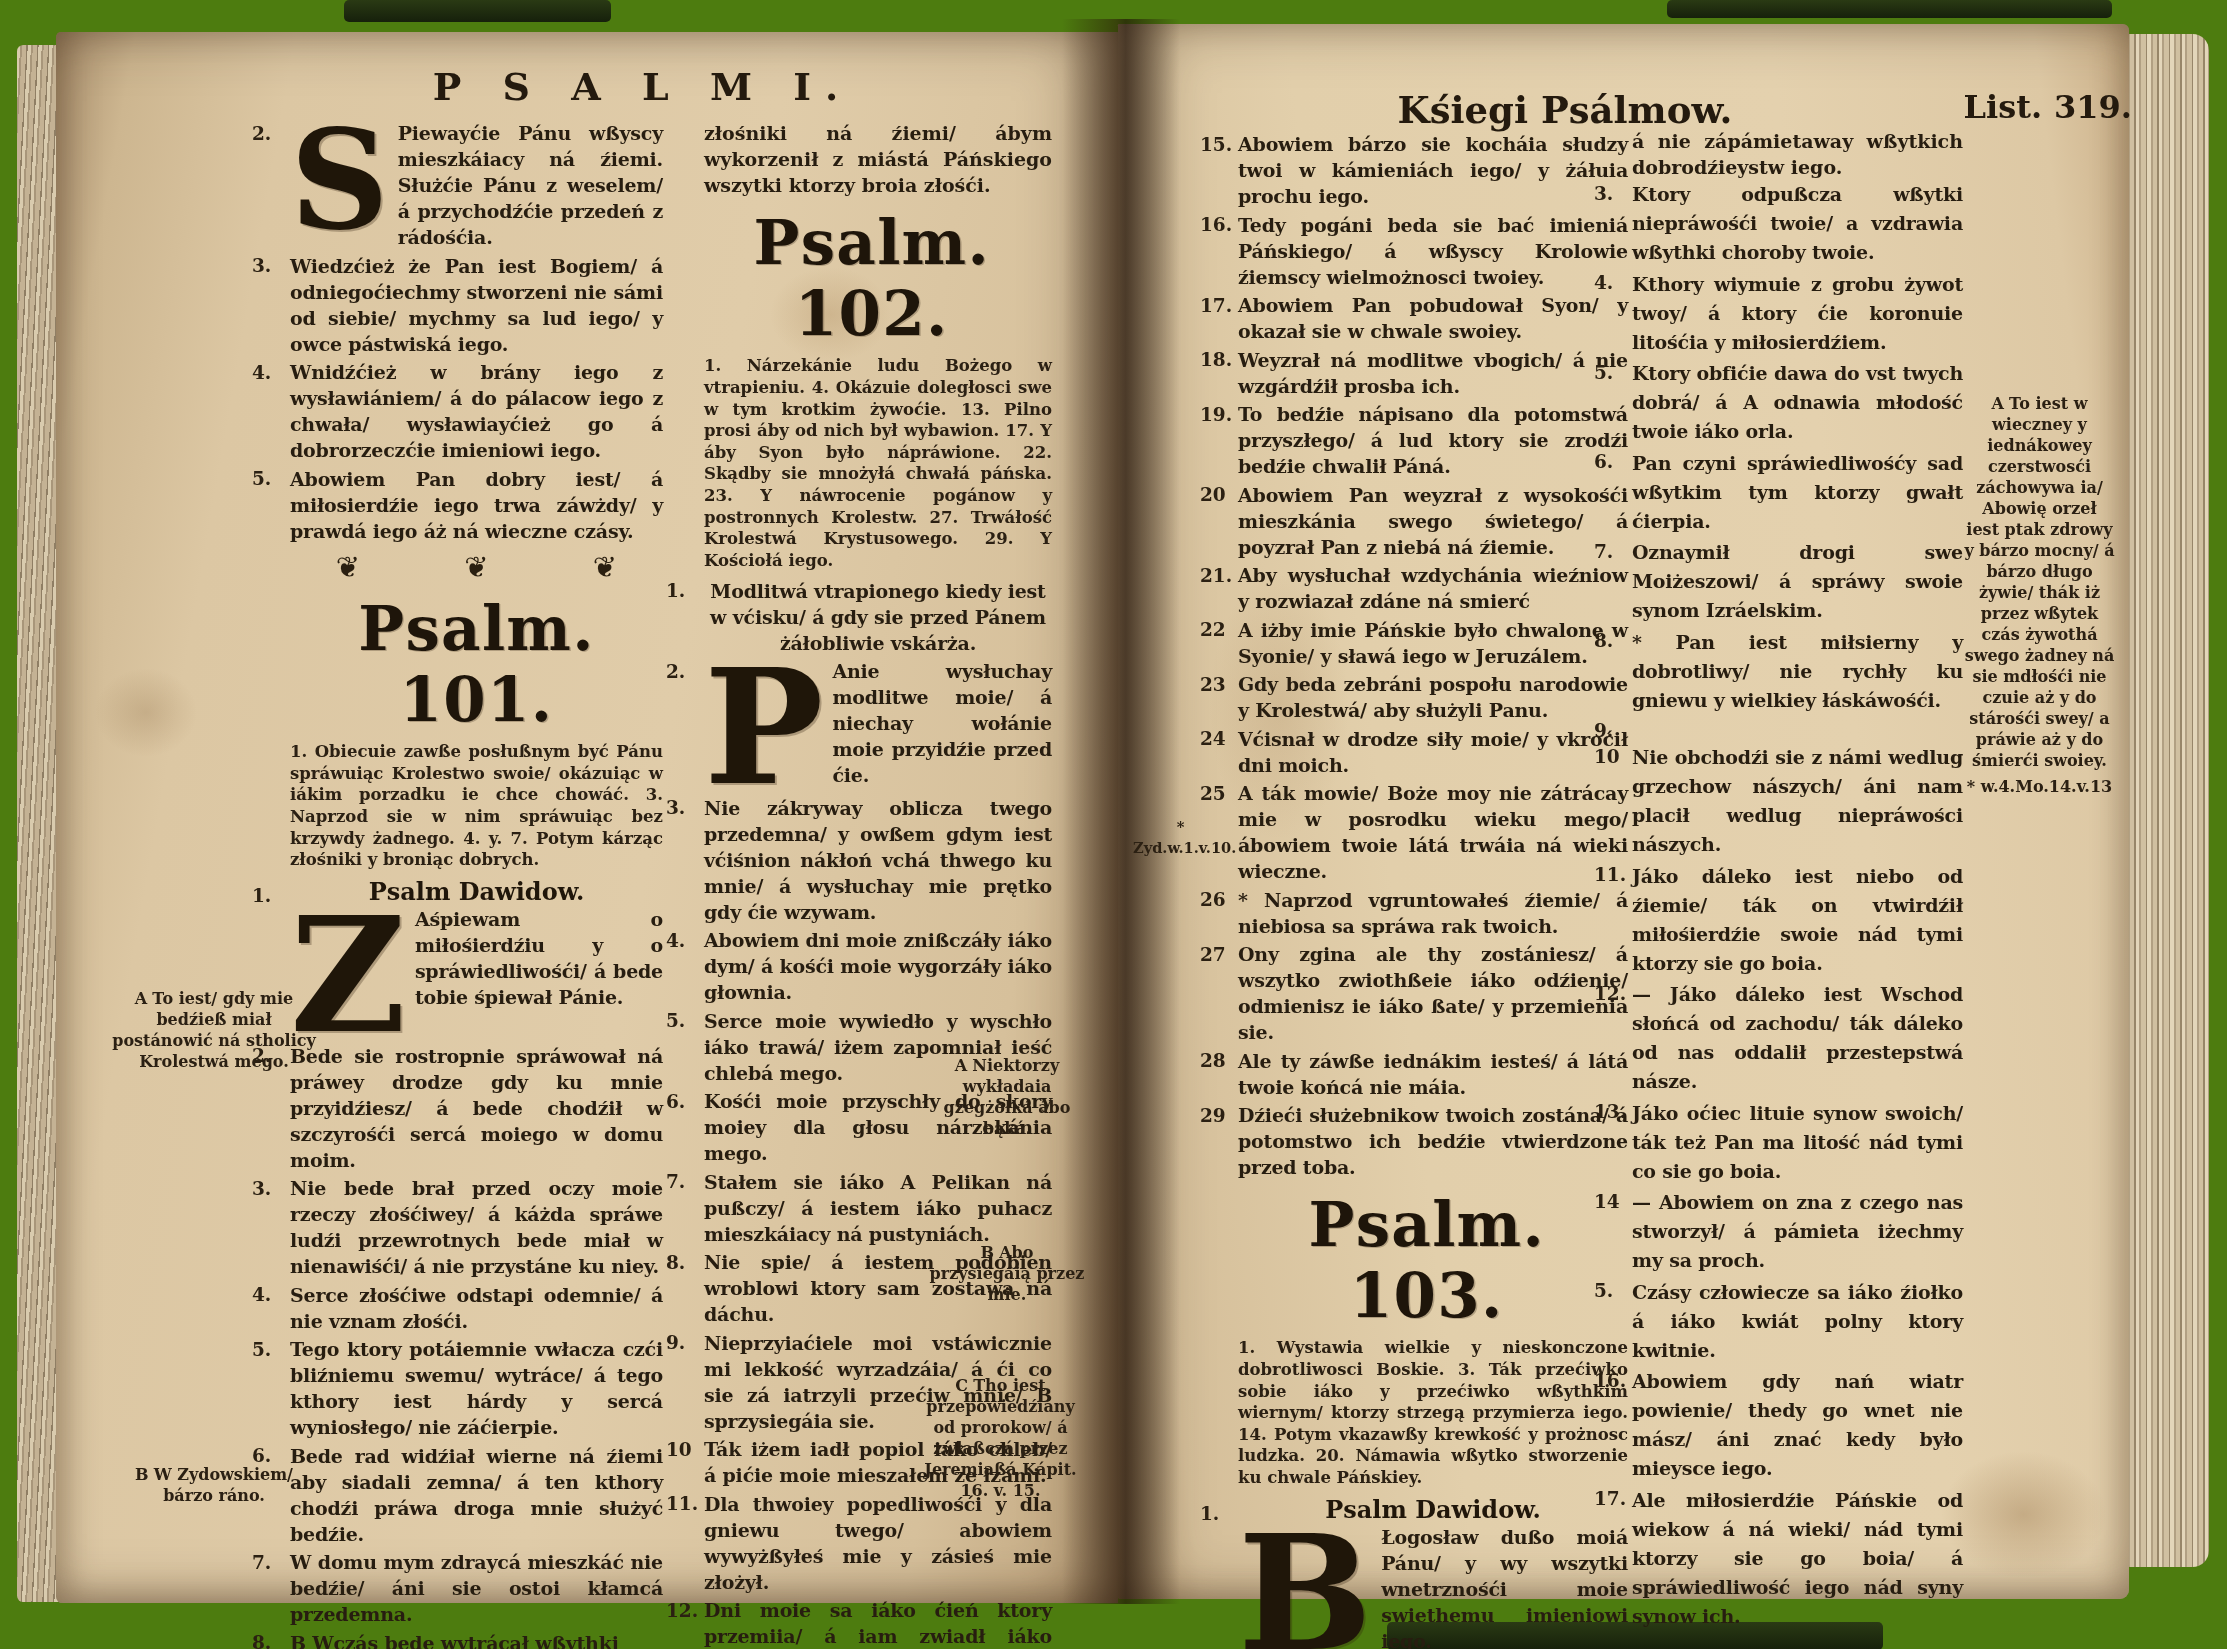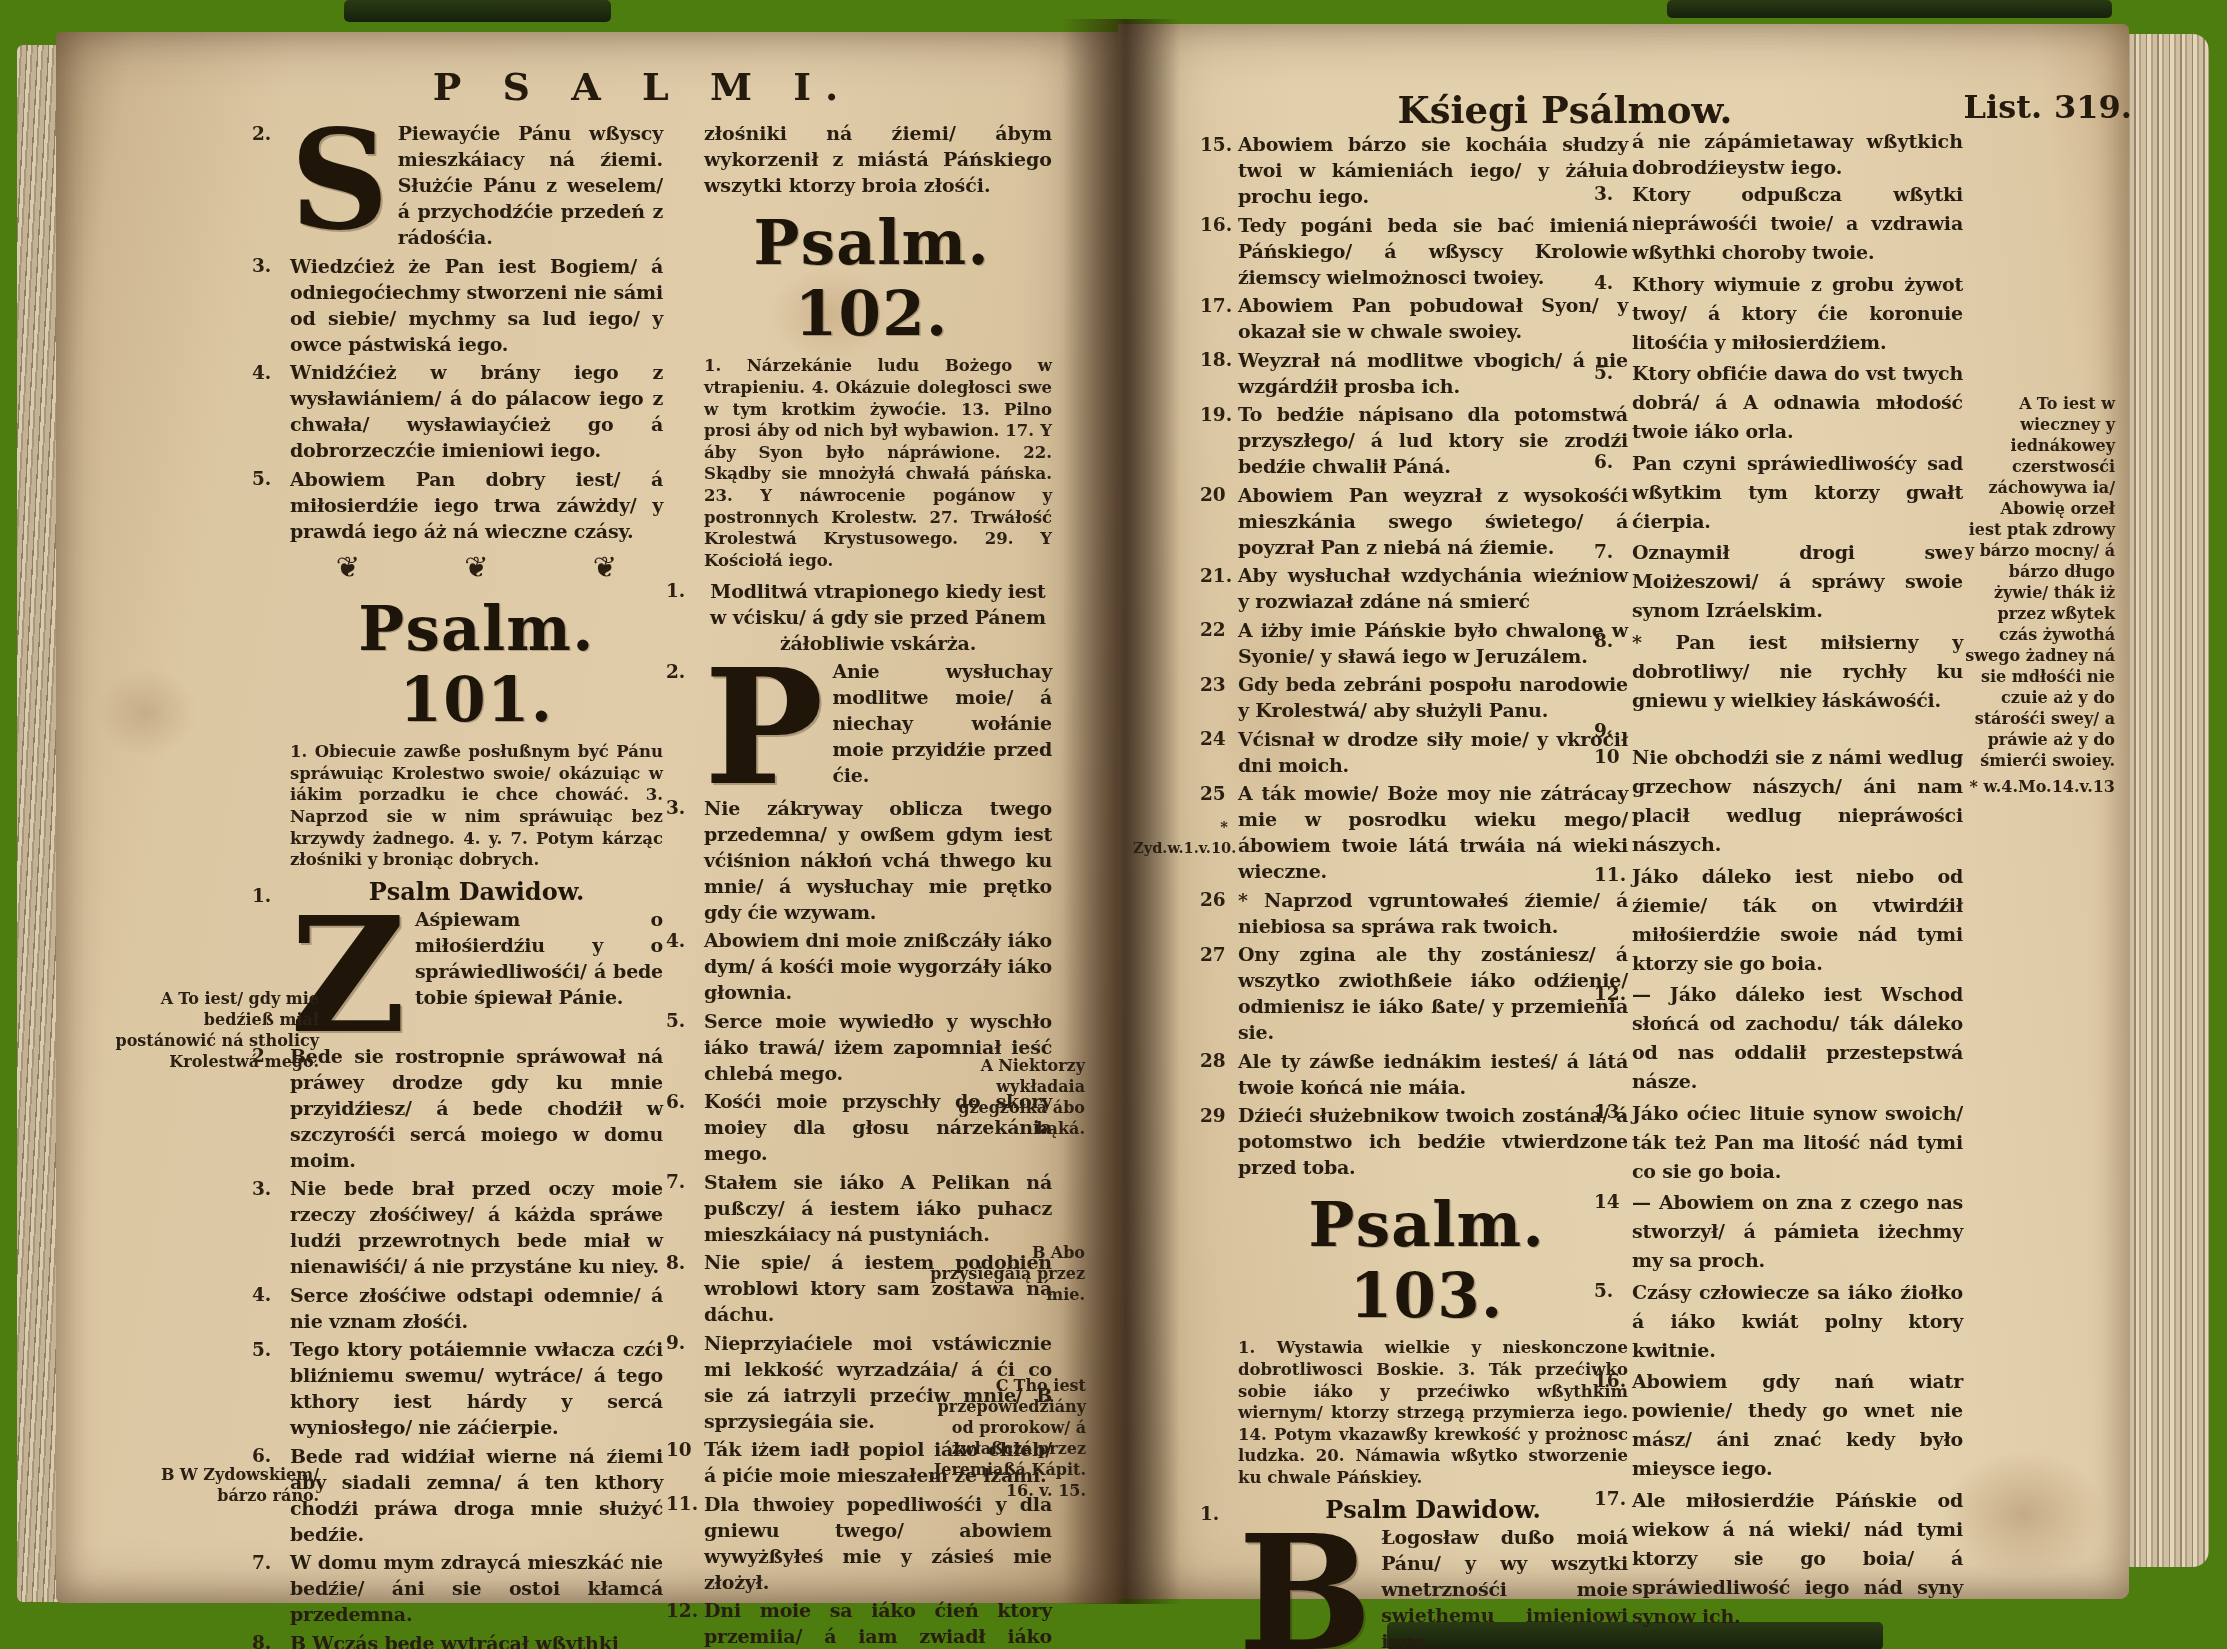--- a/index.html
+++ b/index.html
@@ -40,21 +40,21 @@
   .argument{font-size:16.5px;line-height:21.6px;font-weight:bold;text-align:justify;margin-left:38px;color:#2b2013;}
   .subhead{display:flex;margin-top:6.4px;}
   .subhead .vnum{padding-top:7.6px;}
   .subhead .st{flex:1;text-align:center;font-size:24px;font-weight:bold;color:#20160a;}
   .ornament{text-align:center;font-size:29px;word-spacing:95px;color:#2a1f10;margin:6.4px 0 0 38px;}
   .initial{float:left;font-weight:bold;color:#1f1609;text-shadow:1.9px 1.9px 0 rgba(45,30,10,.28);line-height:.82;margin:3.8px 9px 0 0;
      font-family:"DejaVu Serif",serif;}
   .init-open{font-size:137px;}
   .init-big{font-size:159px;}
   
-  .note{position:absolute;font-size:16px;line-height:21px;font-weight:bold;color:#2b2013;text-align:right;}
+  .note{position:absolute;font-size:16px;line-height:21px;font-weight:bold;color:#2b2013;text-align:center;}
   .note .lbl{font-weight:bold;margin-right:5.1px;}
 </style>
 </head>
 <body>
 
 <div id="stage">
 
   <div class="cloth" style="left:344px;top:0;width:267px;height:21.6px;"></div>
   <div class="cloth" style="left:1667px;top:0;width:445px;height:18px;"></div>
   <div class="cloth" style="left:1387px;top:1622px;width:496px;height:28px;"></div>

